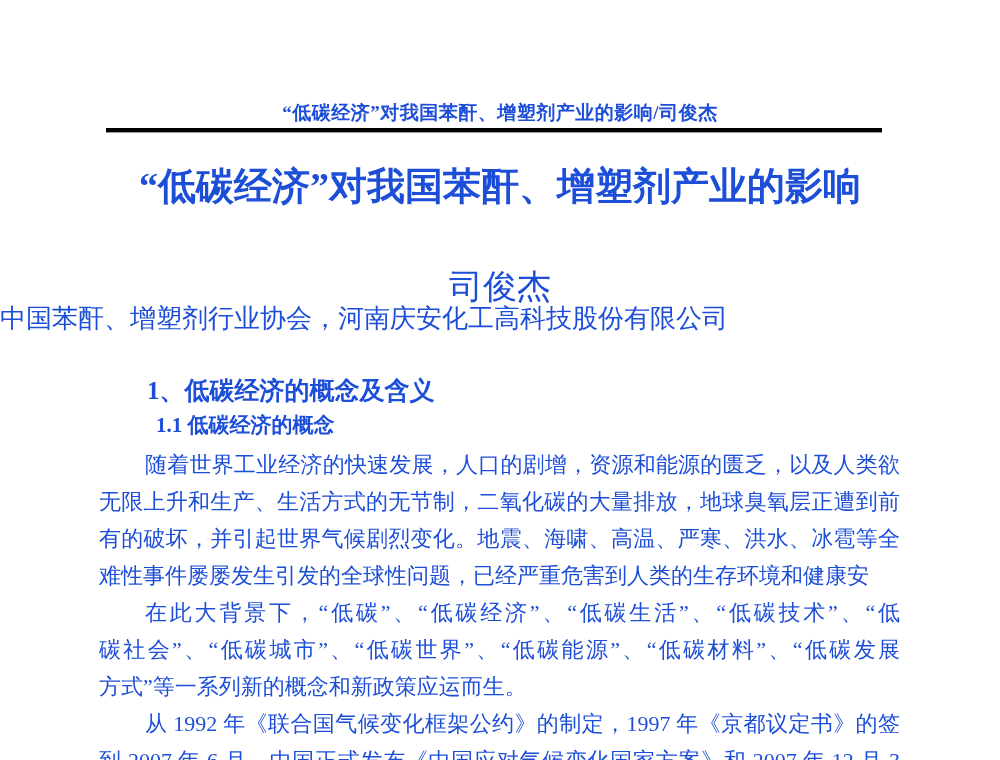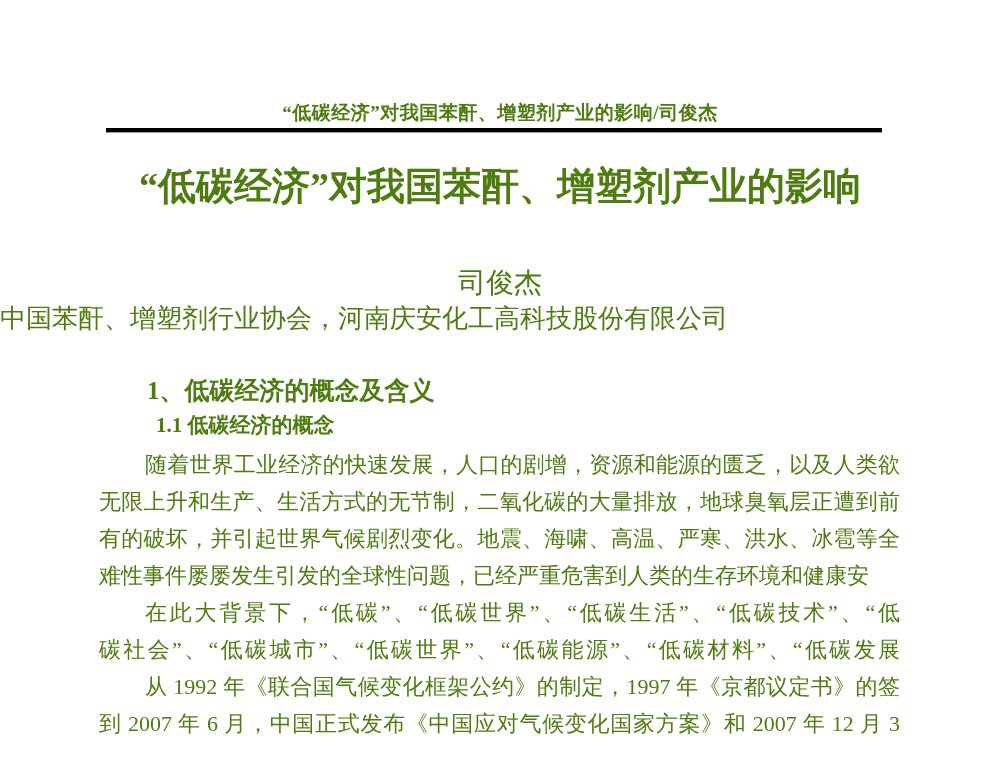--- a/index.html
+++ b/index.html
@@ -6,21 +6,21 @@
     margin: 0;
     padding: 0;
     background: #e9e9e9;
   }
   .page {
     position: relative;
     width: 1000px;
     height: 760px;
     background: #ffffff;
     overflow: hidden;
-    color: #4d7c0f;
+    color: #1d4ed8;
     font-family: "Liberation Serif", "DejaVu Serif", serif;
     -webkit-font-smoothing: antialiased;
   }
   .running-header {
     position: absolute;
     top: 100px;
     left: 0;
     width: 100%;
     text-align: center;
     font-size: 19px;
@@ -48,21 +48,21 @@
     font-weight: 700;
     letter-spacing: 0px;
     white-space: nowrap;
   }
   .author {
     position: absolute;
     top: 264px;
     left: 0;
     width: 100%;
     text-align: center;
-    font-size: 28px;
+    font-size: 34px;
     font-weight: 400;
     white-space: nowrap;
   }
   .affiliation {
     position: absolute;
     top: 301px;
     left: 0;
     width: 100%;
     font-size: 26px;
     font-weight: 400;
@@ -127,21 +127,22 @@
 
   <div class="heading-1-1">1.1 低碳经济的概念</div>
 
   <div class="body-block">
 
     <div class="body-line jf indent">随着世界工业经济的快速发展，人口的剧增，资源和能源的匮乏，以及人类欲望的</div>
     <div class="body-line jf">无限上升和生产、生活方式的无节制，二氧化碳的大量排放，地球臭氧层正遭到前所未</div>
     <div class="body-line jf">有的破坏，并引起世界气候剧烈变化。地震、海啸、高温、严寒、洪水、冰雹等全球灾</div>
     <div class="body-line pl">难性事件屡屡发生引发的全球性问题，已经严重危害到人类的生存环境和健康安全。</div>
 
-    <div class="body-line jf indent">在此大背景下，“低碳”、“低碳世界”、“低碳生活”、“低碳技术”、“低</div>
+    <div class="body-line jf indent">在此大背景下，“低碳”、“低碳经济”、“低碳生活”、“低碳技术”、“低</div>
     <div class="body-line jf">碳社会”、“低碳城市”、“低碳世界”、“低碳能源”、“低碳材料”、“低碳发展</div>
+    <div class="body-line pl">方式”等一系列新的概念和新政策应运而生。</div>
 
     <div class="body-line jf indent">从 1992 年《联合国气候变化框架公约》的制定，1997 年《京都议定书》的签署，</div>
     <div class="body-line jf">到 2007 年 6 月，中国正式发布《中国应对气候变化国家方案》和 2007 年 12 月 3 日</div>
 
   </div>
 
 </div>
 
 </body></html>

